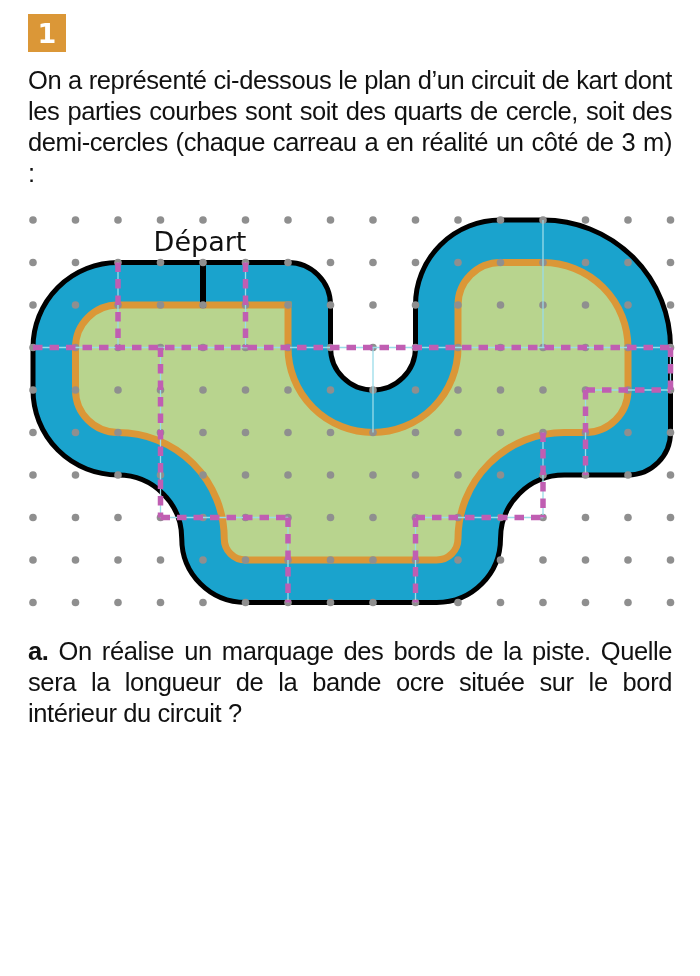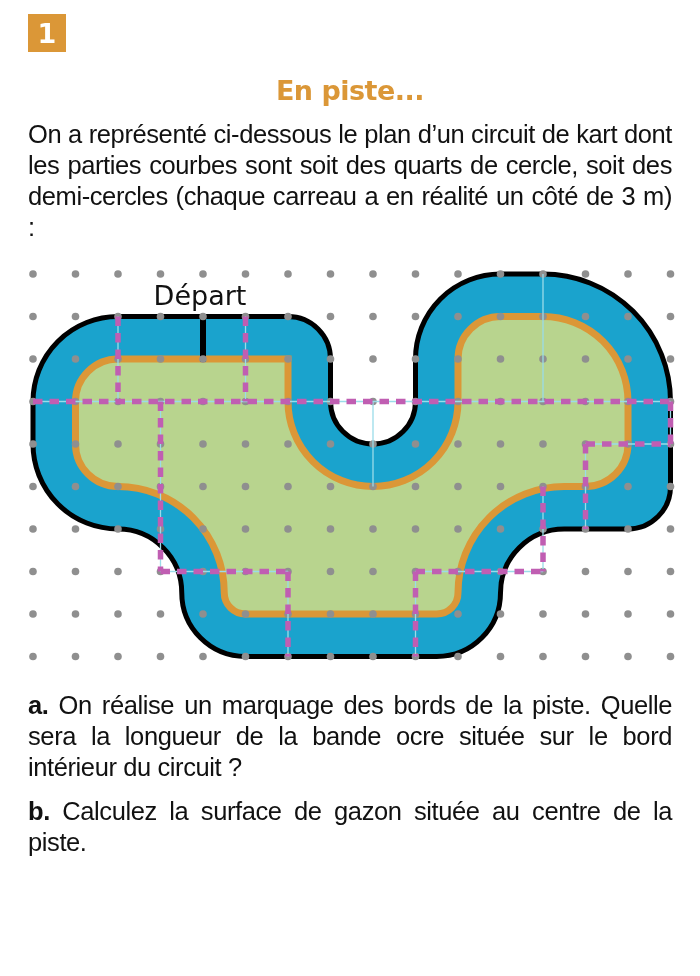--- a/index.html
+++ b/index.html
@@ -60,21 +60,20 @@
 <body>
 
 <div class="page">
 
   <div class="exercise-header">
     <div class="num-badge" style="background: rgb(219, 151, 55);">
         <span>1</span>
       </div>
   </div>
 
-  <div class="section-heading" style="color: rgb(219, 151, 55);">En piste...</div>
 
   <p class="intro">On a représenté ci-dessous le plan d’un circuit de kart dont les parties courbes sont soit des quarts de cercle, soit des demi-cercles (chaque carreau a en réalité un côté de 3 m) :</p>
 
   <div class="diagram-wrap">
     <svg id="track-svg" width="700" height="420" viewBox="0 0 700 420">
 
       <path id="track-outer" d="M 118 63.5
            L 288 63.5
            A 42.5 42.5 0 0 1 330.5 106
            L 330.5 148.5
@@ -312,16 +311,15 @@
           <line x1="585.5" y1="191" x2="670.5" y2="191" stroke="#c05eb2" stroke-width="5.5" stroke-dasharray="9.5 7"></line>
           <line x1="670.5" y1="148.5" x2="670.5" y2="191" stroke="#c05eb2" stroke-width="5.5" stroke-dasharray="9.5 7"></line>
         </g>
 
       <text class="depart" x="200" y="52" text-anchor="middle" fill="#111111">Départ</text>
     </svg>
   </div>
 
   <p class="question"><span class="qlabel">a.</span> <span>On réalise un marquage des bords de la piste. Quelle sera la longueur de la bande ocre située sur le bord intérieur du circuit ?</span></p>
 
-  <p class="question"><span class="qlabel">b.</span> <span>Calculez la surface de gazon située au centre de la piste.</span></p>
 
 
 </div>
 
 </body></html>

